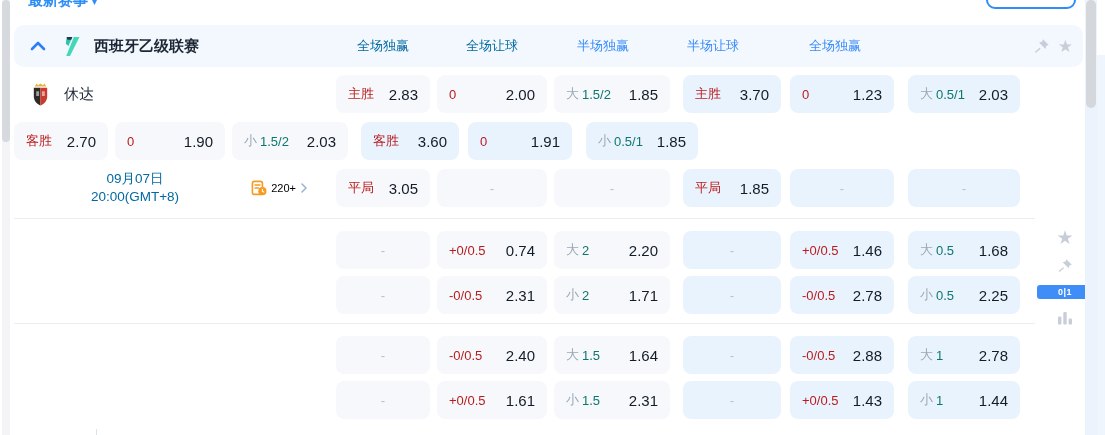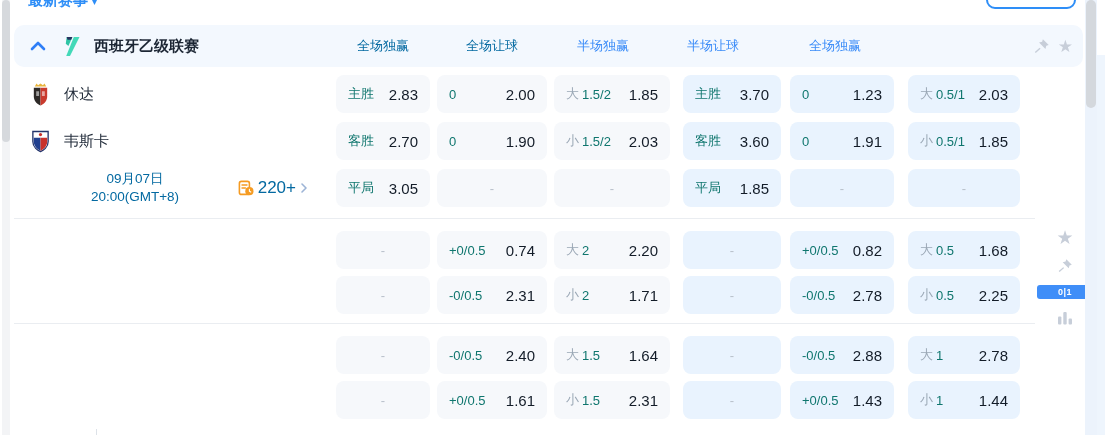--- a/index.html
+++ b/index.html
@@ -27,26 +27,26 @@
 .bandicons .st{font-size:17px;color:#c7ced9;line-height:1;cursor:pointer;}
 .row{display:flex;align-items:center;height:38px;margin-top:9px;}
 .row.first{margin-top:8px;}
 .row.afterhr{margin-top:12px;}
 .row.tight{margin-top:7px;}
 .teamcol{width:322px;box-sizing:border-box;display:flex;align-items:center;padding-left:16px;}
 .crest{width:21px;height:25px;margin-right:13px;flex:none;}
 .tname{font-size:15px;color:#242e3c;}
 .datebox{margin-left:40px;width:130px;text-align:center;font-size:13.5px;color:#0369a1;line-height:1.32;}
 .mlink{display:flex;align-items:center;gap:4px;margin-left:auto;margin-right:28px;cursor:pointer;}
-.mcount{font-size:17px;color:#0369a1;}
+.mcount{font-size:11px;color:#000000;}
 .c{height:38px;border-radius:8px;background:#f6f8fb;display:flex;align-items:center;justify-content:space-between;
    box-sizing:border-box;padding:0 12px;flex:none;cursor:pointer;}
 .c.ht{background:#e9f3fe;}
 .c.dash{justify-content:center;cursor:default;}
-.lb{color:#0f766e;font-size:13px;white-space:nowrap;}
+.lb{color:#b91c1c;font-size:13px;white-space:nowrap;}
 .left{display:flex;align-items:center;}
 .lg{color:#9aa7b5;font-size:13px;margin-right:3px;}
 .ls{color:#0f766e;font-size:13px;}
 .v{font-size:15px;font-weight:400;color:#131c28;}
 .dash .v{color:#b7bfca;font-weight:400;font-size:13px;}
 .hr{height:1px;background:#eaedf1;margin-top:11px;width:1021px;}
 .hr2{margin-top:9px;}
 .rail{position:absolute;left:1050px;top:228px;width:30px;display:flex;flex-direction:column;align-items:center;gap:11px;}
 .rail .st{font-size:19px;color:#c7ced9;line-height:1;cursor:pointer;}
 .badge01{background:#3f8ef8;color:#fff;font-size:9px;font-weight:700;padding:2px 21px;border-radius:3px;letter-spacing:.5px;cursor:pointer;}
@@ -140,31 +140,20 @@
     <div class="c ht w5">
         <span class="left">
           <span class="lg">大</span>
           <span class="ls">0.5/1</span>
         </span>
         <span class="v">2.03</span>
       </div>
   </div>
 
   <div class="row">
-    <div class="teamcol">
-      <span class="crest">
-        <svg width="21" height="25" viewBox="0 0 22 26">
-          <path d="M3 2.5h16v10.5c0 6.2-5.2 9.5-8 10.5-2.8-1-8-4.3-8-10.5z" fill="#fff" stroke="#23346b" stroke-width="1.4"></path>
-          <path d="M4 9h7v13.6c-2.5-1-7-4-7-9.6z" fill="#21408f"></path>
-          <path d="M11 9h7v4c0 5.6-4.5 8.6-7 9.6z" fill="#c8312b"></path>
-          <circle cx="11" cy="5.7" r="1.7" fill="#c8312b"></circle>
-        </svg>
-      </span>
-      <span class="tname">韦斯卡</span>
-    </div>
     <div class="c w0">
         <span class="lb">客胜</span>
         <span class="v">2.70</span>
       </div>
     <div class="c w1">
         <span class="lb">0</span>
         <span class="v">1.90</span>
       </div>
     <div class="c w2">
         <span class="left">
@@ -251,21 +240,21 @@
           <span class="lg">大</span>
           <span class="ls">2</span>
         </span>
         <span class="v">2.20</span>
       </div>
     <div class="c ht w3 dash">
         <span class="v">-</span>
       </div>
     <div class="c ht w4">
         <span class="lb">+0/0.5</span>
-        <span class="v">0.82</span>
+        <span class="v">1.46</span>
       </div>
     <div class="c ht w5">
         <span class="left">
           <span class="lg">大</span>
           <span class="ls">0.5</span>
         </span>
         <span class="v">1.68</span>
       </div>
   </div>
 

